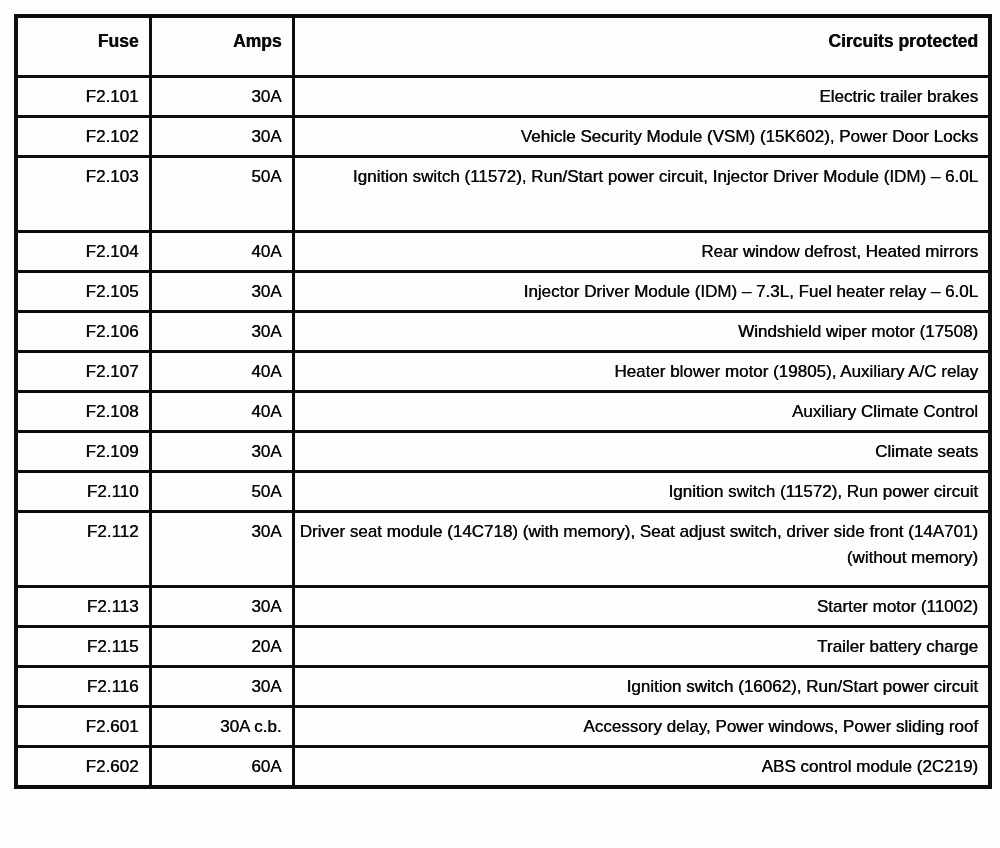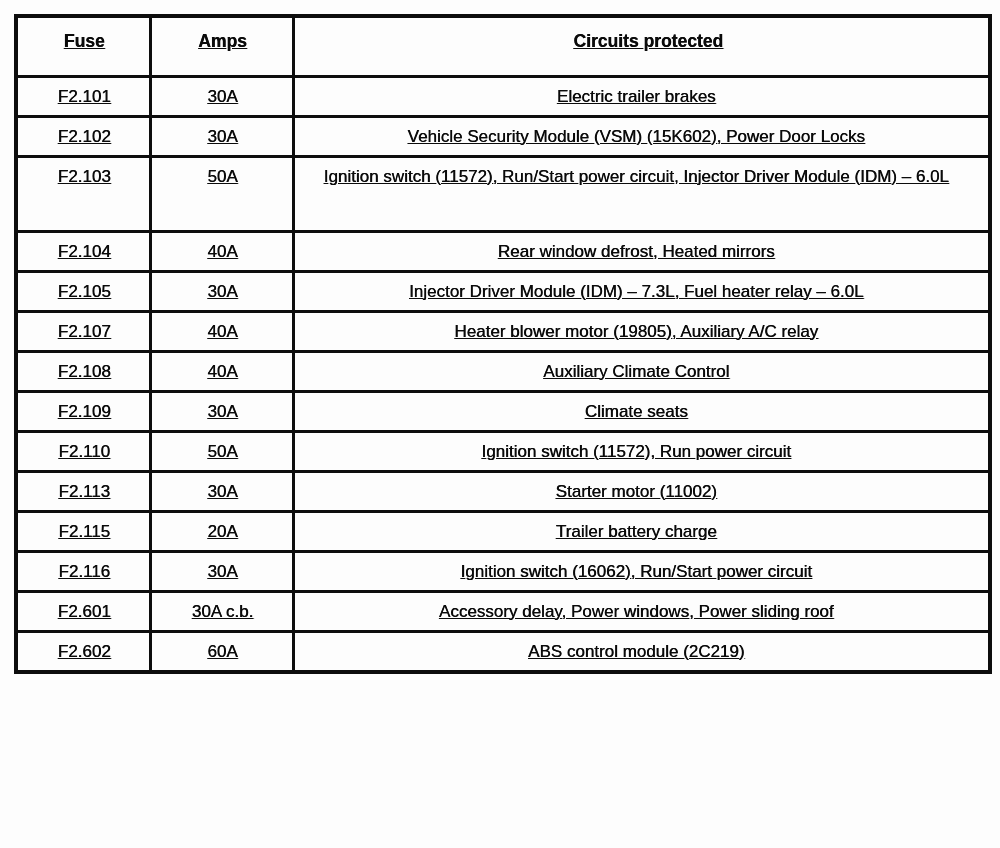--- a/index.html
+++ b/index.html
@@ -25,28 +25,27 @@
     table-layout: fixed;
   }
   table.fuse-table col.col-fuse  { width: 134px; }
   table.fuse-table col.col-amps  { width: 143px; }
   table.fuse-table col.col-circ  { width: 697px; }
 
   table.fuse-table th,
   table.fuse-table td {
     border: 3px solid #0d0d0d;
     vertical-align: top;
-    text-align: center;
+    text-align: right;
     padding: 6px 10px 5px 12px;
     font-size: 17px;
     line-height: 26px;
     
     text-shadow: 0.4px 0 0 currentColor;
     overflow: hidden;
-    text-decoration: underline;
   }
   table.fuse-table { border: 4px solid #0d0d0d; }
 
   table.fuse-table thead tr { height: 60px; }
   table.fuse-table thead th {
     font-weight: 700;
     font-size: 17.5px;
     padding-top: 10px;
   }
   table.fuse-table thead th.circ-head { padding-left: 24px; }
@@ -93,38 +92,48 @@
         <td class="fuse-cell">F2.104</td>
         <td class="amps-cell">40A</td>
         <td class="circuits-cell">Rear window defrost, Heated mirrors</td>
       </tr>
       <tr>
         <td class="fuse-cell">F2.105</td>
         <td class="amps-cell">30A</td>
         <td class="circuits-cell">Injector Driver Module (IDM) – 7.3L, Fuel heater relay – 6.0L</td>
       </tr>
       <tr>
+        <td class="fuse-cell">F2.106</td>
+        <td class="amps-cell">30A</td>
+        <td class="circuits-cell">Windshield wiper motor (17508)</td>
+      </tr>
+      <tr>
         <td class="fuse-cell">F2.107</td>
         <td class="amps-cell">40A</td>
         <td class="circuits-cell">Heater blower motor (19805), Auxiliary A/C relay</td>
       </tr>
       <tr>
         <td class="fuse-cell">F2.108</td>
         <td class="amps-cell">40A</td>
         <td class="circuits-cell">Auxiliary Climate Control</td>
       </tr>
       <tr>
         <td class="fuse-cell">F2.109</td>
         <td class="amps-cell">30A</td>
         <td class="circuits-cell">Climate seats</td>
       </tr>
       <tr>
         <td class="fuse-cell">F2.110</td>
         <td class="amps-cell">50A</td>
         <td class="circuits-cell">Ignition switch (11572), Run power circuit</td>
+      </tr>
+      <tr class="tall">
+        <td class="fuse-cell">F2.112</td>
+        <td class="amps-cell">30A</td>
+        <td class="circuits-cell">Driver seat module (14C718) (with memory), Seat adjust switch, driver side front (14A701) (without memory)</td>
       </tr>
       <tr>
         <td class="fuse-cell">F2.113</td>
         <td class="amps-cell">30A</td>
         <td class="circuits-cell">Starter motor (11002)</td>
       </tr>
       <tr>
         <td class="fuse-cell">F2.115</td>
         <td class="amps-cell">20A</td>
         <td class="circuits-cell">Trailer battery charge</td>

